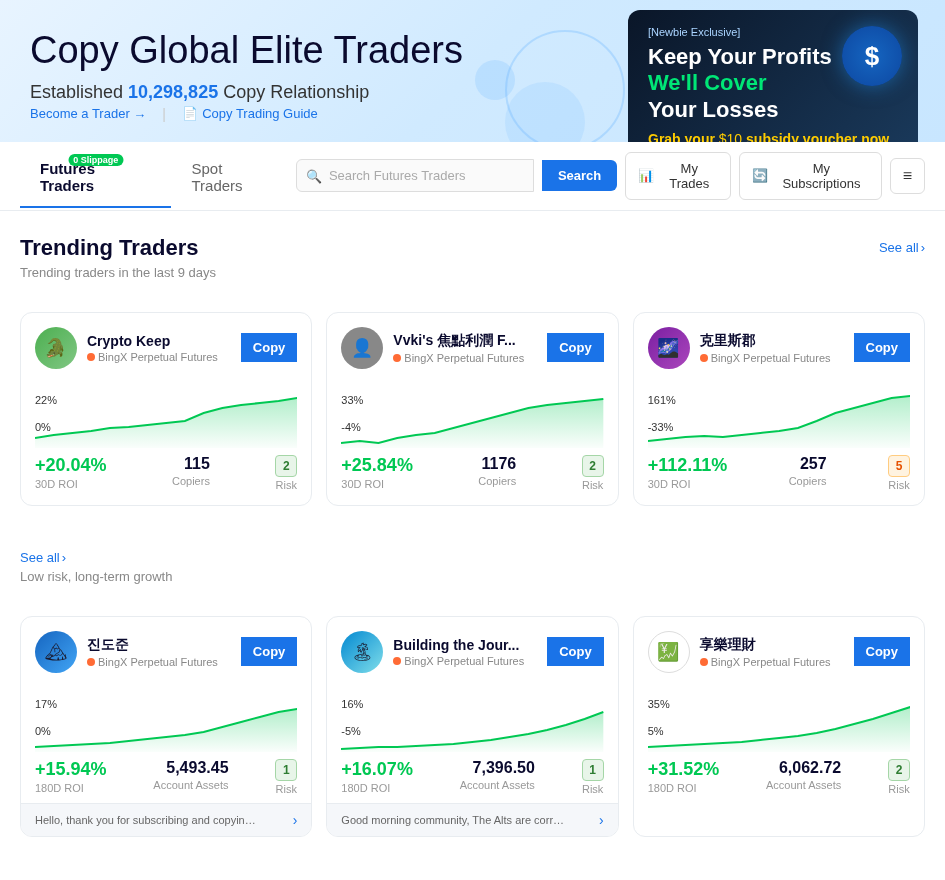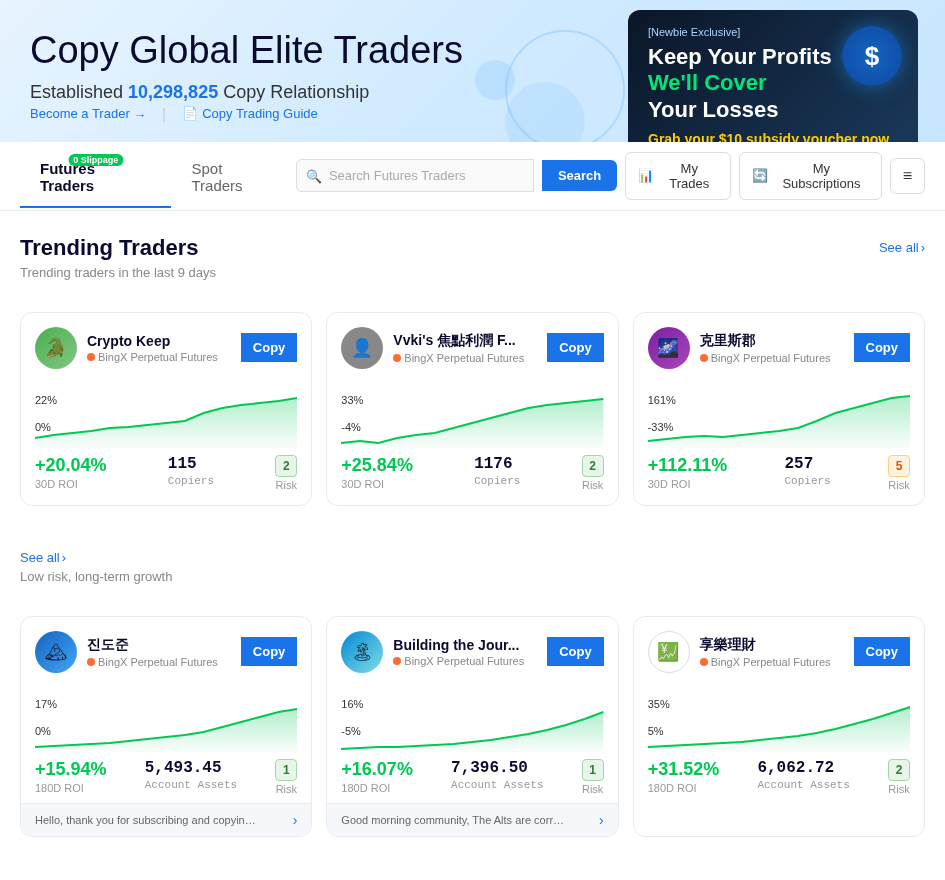--- a/index.html
+++ b/index.html
@@ -72,21 +72,21 @@
     .mini-chart { height: 70px; position: relative; margin: 6px 0 8px; }
     .chart-label-top { position: absolute; top: 17px; left: 0; font-size: 11px; color: #333; }
     .chart-label-bot { position: absolute; bottom: 14px; left: 0; font-size: 11px; color: #333; }
     .chart-svg { width: 100%; height: 55px; margin-top: 16px; }
 
     
     .card-stats { display: flex; align-items: flex-start; justify-content: space-between; }
     .stat-main { }
     .stat-roi { font-size: 18px; font-weight: 800; color: #00c853; }
     .stat-label { font-size: 11px; color: #999; margin-top: 2px; }
-    .stat-mid { text-align: left; font-family: Liberation Mono, monospace; }
+    .stat-mid { text-align: right; }
     .stat-number { font-size: 16px; font-weight: 700; color: #0a0a2e; }
     .stat-risk { display: flex; flex-direction: column; align-items: center; }
     .risk-box { width: 22px; height: 22px; background: #e8f5e9; border: 1px solid #a5d6a7; border-radius: 4px; display: flex; align-items: center; justify-content: center; font-size: 12px; font-weight: 700; color: #2e7d32; }
     .risk-box.orange { background: #fff3e0; border-color: #ffcc80; color: #e65100; }
 
     
     .comment-strip { background: #f5f7fa; border-top: 1px solid #e8ecf0; padding: 8px 14px; font-size: 11px; color: #666; display: flex; align-items: center; justify-content: space-between; margin: 8px -14px -14px; }
     .comment-text { overflow: hidden; text-overflow: ellipsis; white-space: nowrap; max-width: 85%; }
     .comment-arrow { color: #1a73e8; font-size: 14px; }
   </style>
@@ -116,21 +116,21 @@
     </div>
 
     <div class="ad-banner">
       <div class="ad-badge">[Newbie Exclusive]</div>
       <div class="ad-title">
         <div>Keep Your Profits</div>
         <div class="ad-green">We'll Cover</div>
         <div>Your Losses</div>
       </div>
       <div class="ad-subtitle">
-        <span>Grab your </span><span style="color:#ffcc00;font-weight:700;">$10</span><span> subsidy voucher now</span>
+        <span>Grab your </span><span style="color:#ffcc00;font-weight:400;">$10</span><span> subsidy voucher now</span>
       </div>
       <div class="ad-icon">
         <span style="color:#fff;font-weight:900;font-size:26px;">$</span>
       </div>
     </div>
   </div>
 
   <div class="tabs-search">
     <div class="tabs">
       <div class="tab active">

